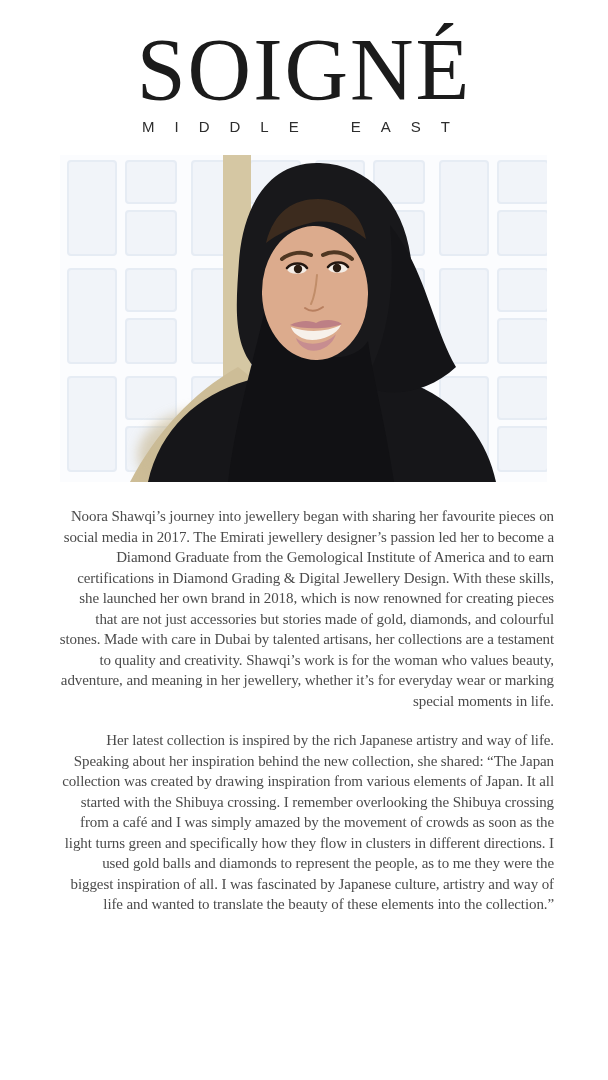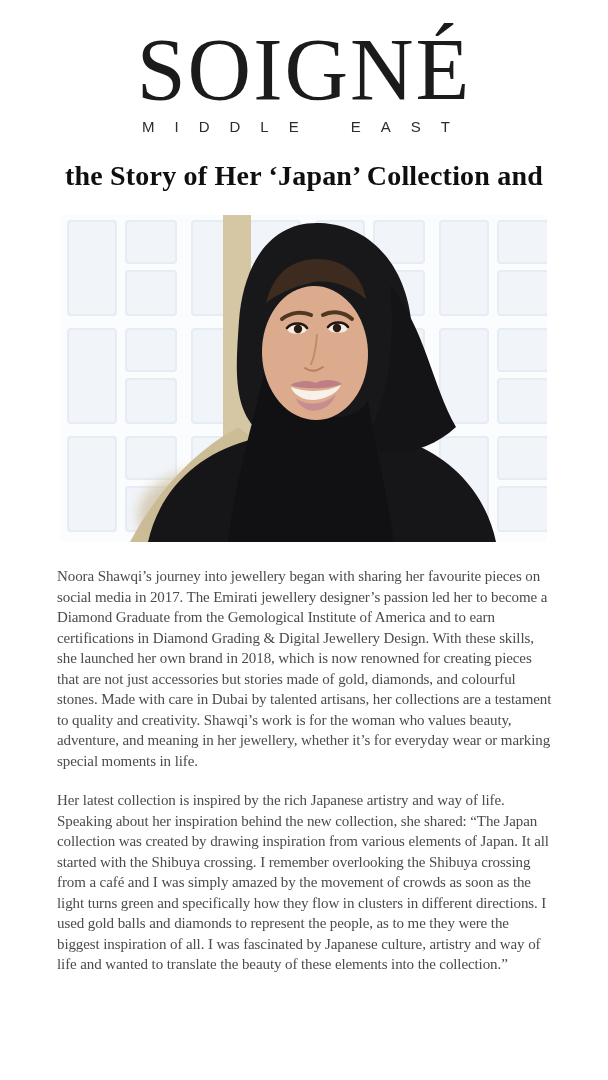--- a/index.html
+++ b/index.html
@@ -63,34 +63,33 @@
   
   .body-copy {
     width: 497px;
     margin: 24px 0 0 57px;
     font-family: "Liberation Serif", serif;
     font-size: 15px;
     line-height: 20.5px;
     color: #4b4b4b;
     letter-spacing: -0.1px;
   }
-  .body-copy p { margin: 0 0 19px 0; text-align: left; }
+  .body-copy p { margin: 0 0 19px 0; text-align: right; }
 </style>
 </head>
 <body>
 
 <div class="page">
 
   <header class="masthead">
     <div class="logo">SOIGNÉ</div>
     <div class="subtitle">MIDDLE EAST</div>
   </header>
 
   <h1 class="headline">
-    <span class="hl">the Story of Her ‘Japan’ Collection and</span>
   </h1>
 
   <figure class="photo" role="img" aria-label="Portrait of Noora Shawqi wearing a black headscarf, smiling, in front of a white 3D-panelled wall">
     <svg width="487" height="327" viewBox="0 0 487 327" xmlns="http://www.w3.org/2000/svg">
       <defs>
         <pattern id="wall" width="124" height="108" patternUnits="userSpaceOnUse">
           <rect x="0" y="0" width="124" height="108" fill="#fbfcfe"></rect>
           <rect x="8" y="6" width="48" height="94" rx="3" fill="#eef2f8" stroke="#e1e8f2" stroke-width="2"></rect>
           <rect x="66" y="6" width="50" height="42" rx="3" fill="#eef2f8" stroke="#e1e8f2" stroke-width="2"></rect>
           <rect x="66" y="56" width="50" height="44" rx="3" fill="#eef2f8" stroke="#e1e8f2" stroke-width="2"></rect>

